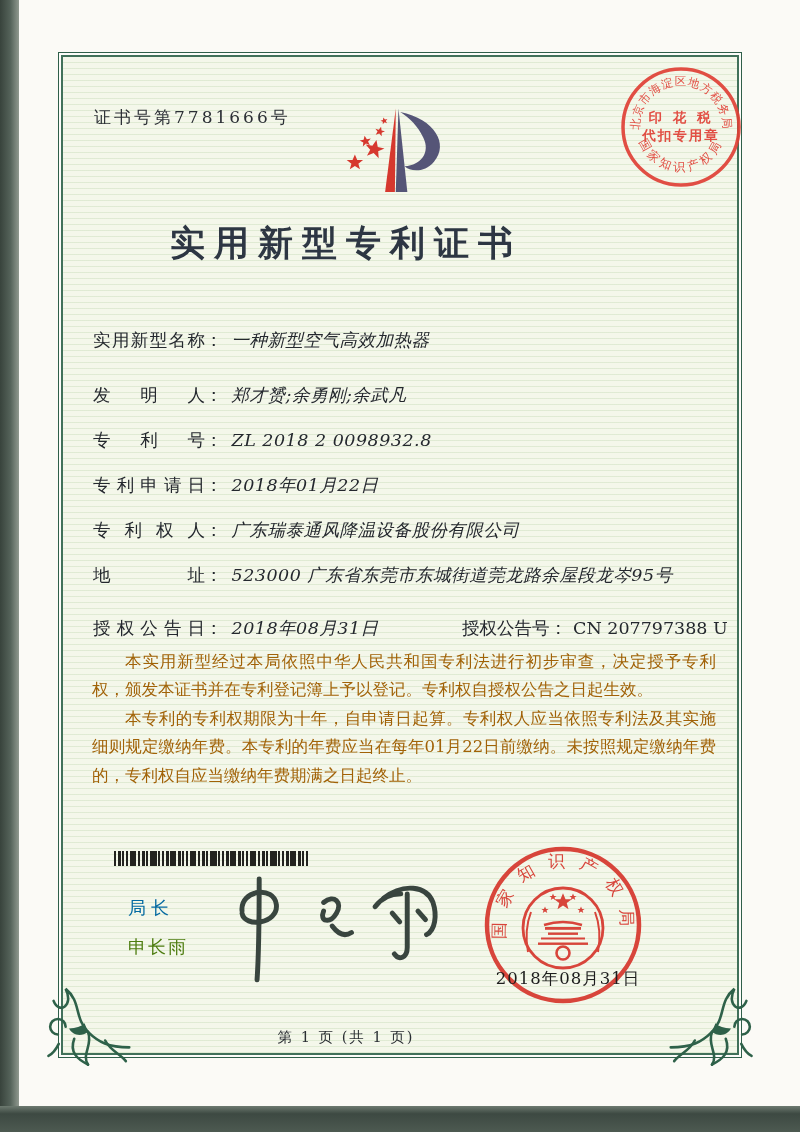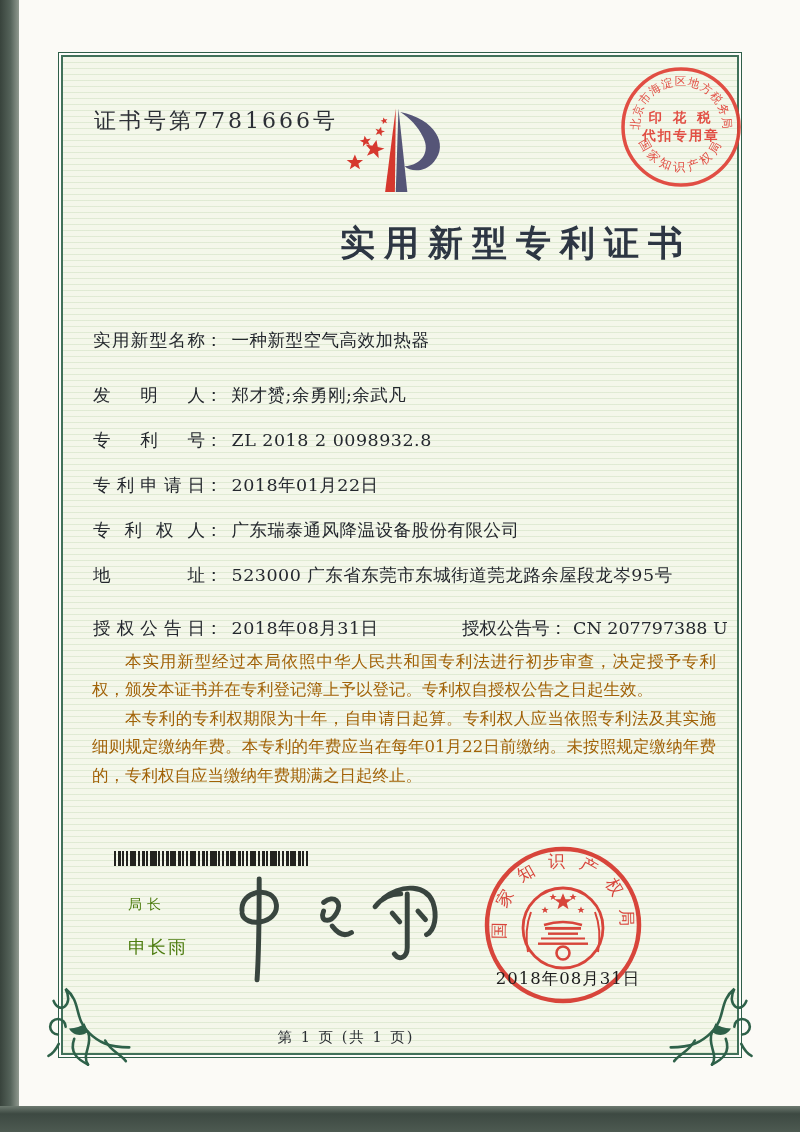--- a/index.html
+++ b/index.html
@@ -13,39 +13,39 @@
   
   .band-left{left:0;top:0;width:19px;height:1132px;
     background:linear-gradient(90deg,#38433c 0%,#55635a 55%,#90998f 100%);}
   .band-bottom{left:0;top:1106px;width:800px;height:26px;
     background:linear-gradient(0deg,#4d5a51 0%,#3d4942 70%,#6d7a70 100%);}
   
   .frame{left:58px;top:52px;width:684px;height:1006px;
     border:1px solid #2f5f4a;padding:2px;box-sizing:border-box;background:#fdfdfa;}
   .frame-inner{width:100%;height:100%;box-sizing:border-box;border:2px solid #41715a;
     background:#f4f7ea repeating-linear-gradient(0deg,rgba(150,190,130,.22) 0 1px,rgba(255,255,255,0) 1px 6px);}
-  .cert-no{left:94px;top:106px;font-size:22px;letter-spacing:3px;color:#2b2f35;}
+  .cert-no{left:94px;top:106px;font-size:17px;letter-spacing:3px;color:#2b2f35;}
   .logo{left:330px;top:98px;width:160px;height:108px;}
-  .title{left:16px;width:676px;top:220px;text-align:right;font-size:35px;font-weight:bold;
+  .title{left:8px;width:676px;top:220px;text-align:center;font-size:35px;font-weight:bold;
     color:#2d3643;letter-spacing:9px;}
   .row{left:93px;font-size:17.5px;white-space:nowrap;}
   .row .lbl{display:inline-block;width:112px;text-align:justify;text-align-last:justify;}
   .row .colon{margin-right:9px;}
-  .row .val{letter-spacing:.5px;}
+  .row .val{letter-spacing:.5px;font-style:italic;}
   .r0{top:328px}.r1{top:383px}.r2{top:428px}.r3{top:473px}.r4{top:518px}.r5{top:563px}.r6{top:616px}
   .grant-no{left:462px;top:616px;font-size:17.5px;white-space:nowrap;}
   .grant-no .colon{margin-right:6px;}
   .paragraphs{left:92px;top:648px;width:624px;font-size:16.5px;line-height:1.72;color:#a16207;text-align:justify;}
   .paragraphs p{margin:0;text-indent:2em;}
   .barcode{left:114px;top:851px;width:196px;height:15px;
     background:
       repeating-linear-gradient(90deg,#23231f 0 2px,rgba(0,0,0,0) 2px 4px),
       repeating-linear-gradient(90deg,#23231f 0 1px,rgba(0,0,0,0) 1px 6px),
       repeating-linear-gradient(90deg,rgba(0,0,0,0) 0 8px,#23231f 8px 10px);}
-  .signer-title{left:128px;top:896px;font-size:14px;letter-spacing:5px;color:#4d7c0f;}
+  .signer-title{left:128px;top:896px;font-size:18px;letter-spacing:5px;color:#0369a1;}
   .signer-name{left:128px;top:935px;font-size:18px;letter-spacing:2px;color:#4d7c0f;}
   .signature-svg{left:212px;top:862px;width:236px;height:126px;}
   .stamp-top{left:608px;top:54px;width:146px;height:146px;opacity:.92;}
   .seal-bottom{left:468px;top:830px;width:190px;height:190px;opacity:.93;}
   .seal-date{left:468px;top:968px;width:200px;text-align:center;font-size:16.5px;
     color:#1d1d1d;letter-spacing:1px;white-space:nowrap;}
   .footer{left:0;width:692px;top:1028px;text-align:center;font-size:14.5px;color:#2a2e33;letter-spacing:2px;}
   .ornament{width:88px;height:86px;}
   .orn-right{left:668px;top:982px;}
   .orn-left{left:44px;top:982px;transform:scaleX(-1);}

